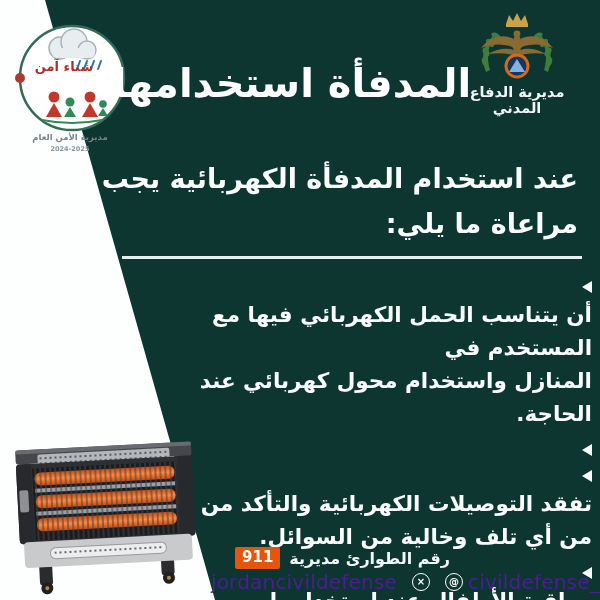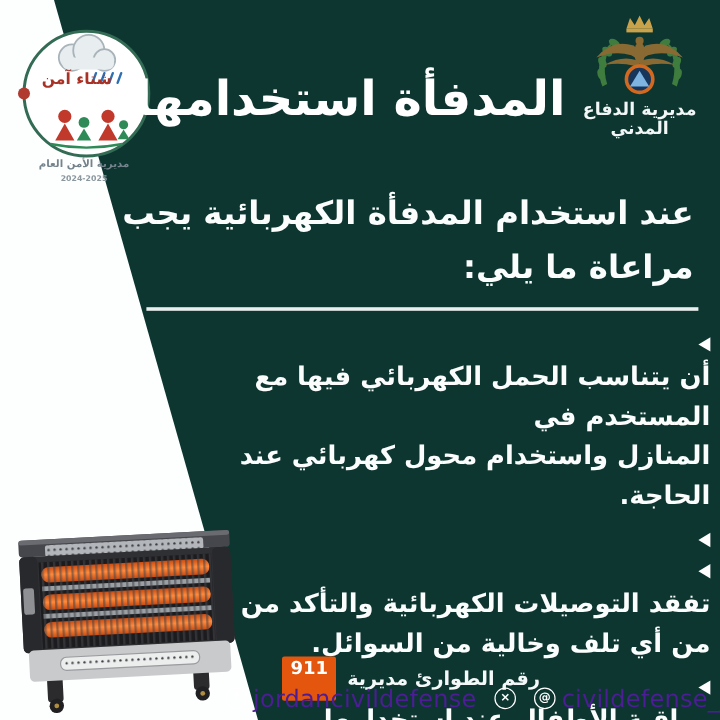--- a/index.html
+++ b/index.html
@@ -15,21 +15,21 @@
   
   .winter-logo{position:absolute;left:8px;top:12px;width:132px;height:148px;}
   .winter-logo svg{position:absolute;left:0;top:0;}
   .wl-campaign{position:absolute;left:0;top:47px;width:112px;text-align:center;
     color:#a93226;font-size:13px;font-weight:bold;direction:rtl;}
   .wl-org{position:absolute;left:0;top:120px;width:124px;text-align:center;
     color:#75838c;font-size:8.5px;font-weight:bold;direction:rtl;}
   .wl-years{position:absolute;left:0;top:133px;width:124px;text-align:center;
     color:#8b979f;font-size:6.5px;font-weight:bold;}
   
-  .cd-logo{position:absolute;right:12px;top:6px;width:110px;text-align:center;}
+  .cd-logo{position:absolute;right:28px;top:6px;width:110px;text-align:center;}
   .cd-text{position:absolute;right:0px;top:78px;width:110px;text-align:center;
     color:#f2f6f6;font-size:14.5px;font-weight:bold;direction:rtl;}
   
   .title{
     position:absolute;left:92px;top:60px;width:400px;text-align:center;
     color:#ffffff;font-size:40px;font-weight:bold;direction:rtl;
   }
   .subtitle{
     position:absolute;right:22px;top:156px;width:480px;text-align:right;
     color:#fbfdfd;font-size:27px;font-weight:bold;line-height:45px;
@@ -41,21 +41,21 @@
   .tip{display:flex;flex-direction:column;gap:5px;align-items:flex-start;}
   .tip-arrow{width:0;height:0;margin-top:10px;flex:none;
     border-top:6px solid transparent;border-bottom:6px solid transparent;border-right:10px solid #ffffff;}
   .tip-text{color:#fbfdfd;font-size:21.5px;font-weight:bold;line-height:33px;
     text-align:right;white-space:pre-line;}
   
   .emergency{position:absolute;right:150px;top:547px;display:flex;direction:rtl;
     align-items:center;gap:9px;}
   .em-label{color:#f4f8f8;font-size:16px;font-weight:bold;}
   .em-number{background:#e4560e;color:#ffffff;font-size:15px;font-weight:bold;
-    padding:1px 7px 18px 7px;border-radius:2px;direction:ltr;}
+    padding:1px 7px 3px 7px;border-radius:2px;direction:ltr;}
   .social{position:absolute;left:218px;top:570px;width:370px;display:flex;
     gap:15px;align-items:center;justify-content:center;}
   .soc-item{display:flex;gap:5px;align-items:center;}
   .soc-icon{width:16px;height:16px;border:1.6px solid #ffffff;border-radius:50%;
     color:#ffffff;font-size:10px;font-weight:bold;display:flex;align-items:center;
     justify-content:center;line-height:1;}
   .soc-handle{color:#4c1d95;font-size:20px;font-weight:normal;letter-spacing:.2px;}
   
   .heater{position:absolute;left:6px;top:408px;transform:rotate(-3deg);}
 </style>

